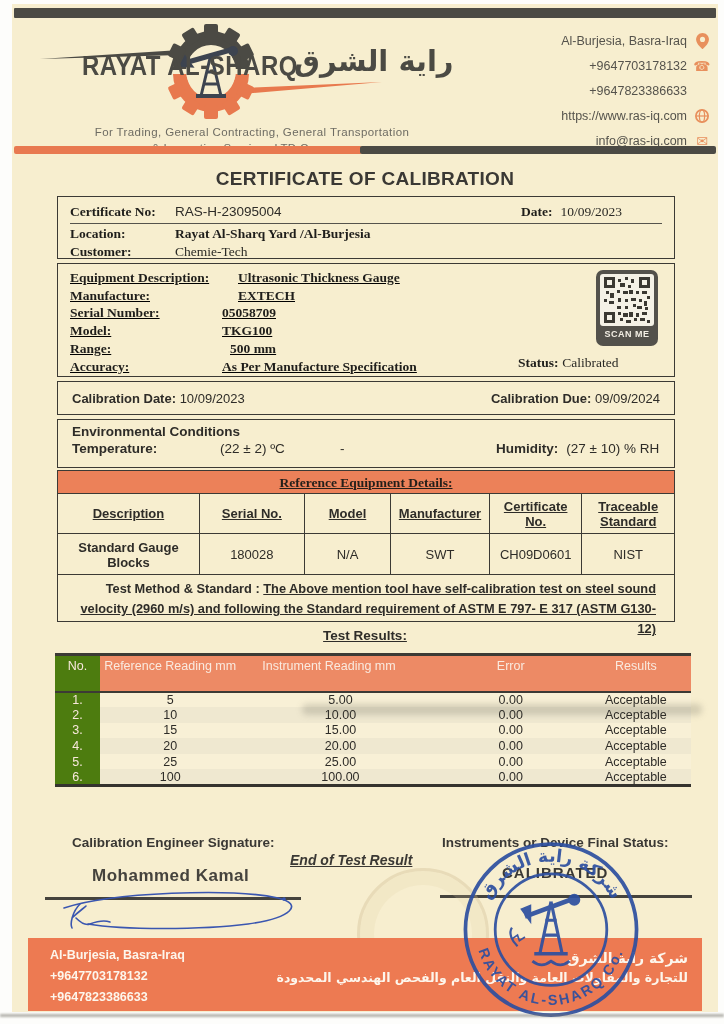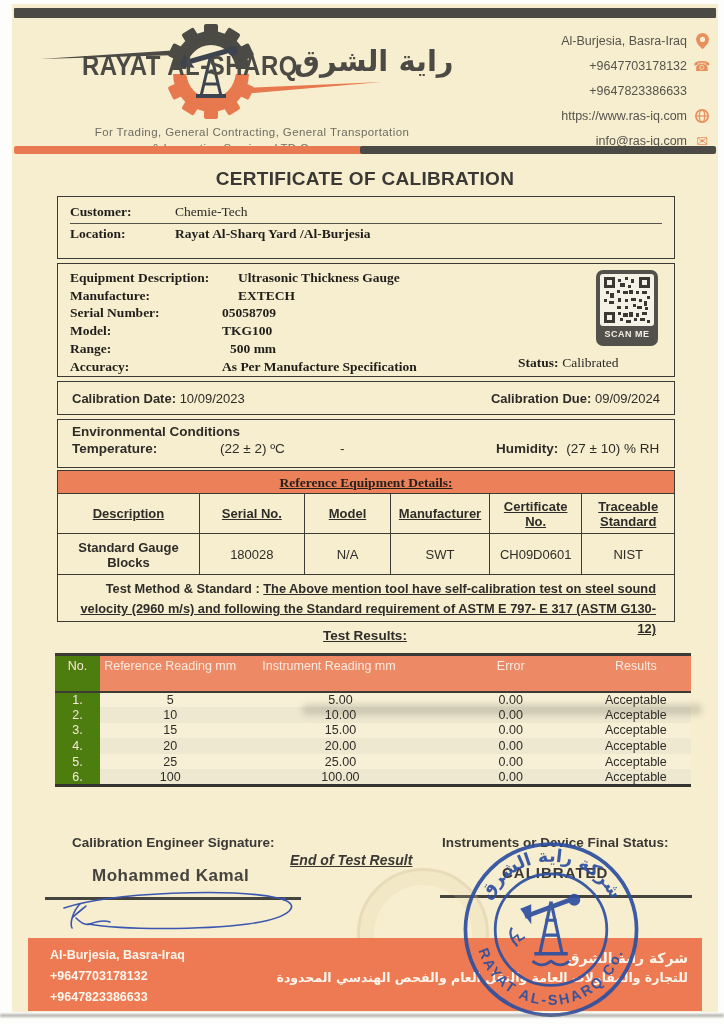--- a/index.html
+++ b/index.html
@@ -27,21 +27,21 @@
   .box { border:1.6px solid #3c3a35; background:#f7eecf; }
   .lbl { font-family:"Liberation Serif",serif; font-weight:700; color:#1f1e1b; }
   .val { font-family:"Liberation Serif",serif; color:#2a2925; }
 
   .box1 { left:45px; top:192px; width:618px; height:63px; padding:5px 12px 0 12px; font-size:13.5px; }
   .row { display:flex; align-items:center; }
   .box1 .row { height:19px; }
   .box1 .c1 { width:105px; }
   .box1 .loc { border-top:1.2px solid #55534c; margin-top:2px; padding-top:2px; }
 
-  .box2 { left:45px; top:259px; width:618px; height:114px; padding:5px 12px 0 12px; font-size:13.5px; }
+  .box2 { left:45px; top:259px; width:618px; height:114px; padding:5px 12px 0 12px; font-size:13.5px;text-decoration:underline; }
   .box2 .row { height:17.8px; }
   .box2 .c1 { width:152px; }
   .qr-block { position:absolute; left:538px; top:6px; width:62px; height:76px; background:#53514b; border-radius:7px; padding:4px 4px 0 4px; }
   .qr-white { width:54px; height:52px; background:#f4f1e6; border-radius:3px; display:flex; align-items:center; justify-content:center; }
   .qr-label { color:#f3efe4; font-size:9px; text-align:center; letter-spacing:.5px; margin-top:3px; font-weight:700; }
   .status-line { position:absolute; left:460px; top:91px; font-size:13.5px; }
 
   .box3 { left:45px; top:377px; width:618px; height:34px; display:flex; align-items:center; justify-content:space-between; padding:0 14px; font-size:13px;gap:22px; }
   .sans-lbl { font-weight:700; color:#2e2c28; }
   .sans-val { color:#2e2c28; }
@@ -183,26 +183,33 @@
 
   <div class="abs divider" style="left:0;width:706px;">
     <div class="o"></div>
       <div class="d"></div>
   </div>
 
   <div class="abs doc-title">CERTIFICATE OF CALIBRATION</div>
 
   <div class="abs box box1">
     <div class="row">
-      <span class="lbl c1">Customer:</span>
-      <span class="val">Chemie-Tech</span>
+      <span class="lbl c1">Certificate No:</span>
+      <span class="sans-val">RAS-H-23095004</span>
+      <span style="flex:1"></span>
+      <span class="lbl" style="margin-right:8px;">Date:</span>
+      <span class="val" style="margin-right:40px;">10/09/2023</span>
     </div>
     <div class="row loc">
       <span class="lbl c1">Location:</span>
       <span class="lbl">Rayat Al-Sharq Yard /Al-Burjesia</span>
+    </div>
+    <div class="row">
+      <span class="lbl c1">Customer:</span>
+      <span class="val">Chemie-Tech</span>
     </div>
   </div>
 
   <div class="abs box box2">
     <div class="row">
       <span class="lbl" style="width:168px;">Equipment Description:</span>
       <span class="lbl">Ultrasonic Thickness Gauge</span>
     </div>
     <div class="row">
       <span class="lbl c1">Manufacture:</span>

